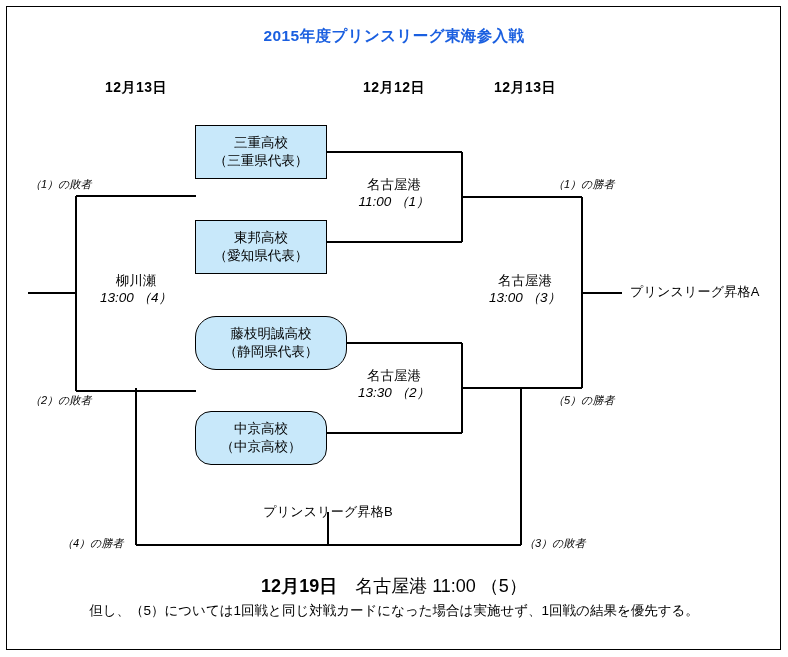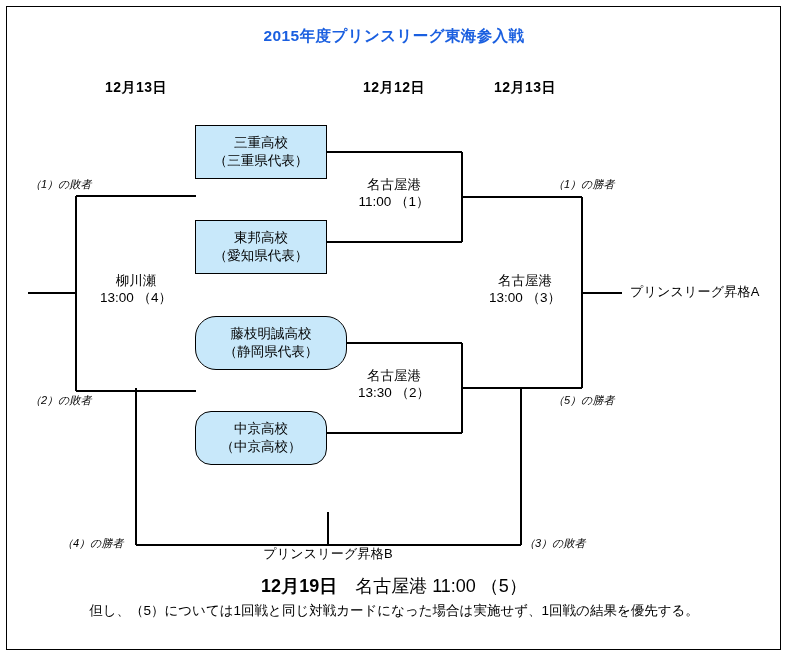--- a/index.html
+++ b/index.html
@@ -60,21 +60,21 @@
     font-size:13.5px;
     line-height:1.3;
   }
   .team-box .t-name{display:block;}
   .team-box .t-sub{display:block;}
   .match-label{
     font-size:13.5px;
     text-align:center;
   }
   .match-label .m-venue{display:block;}
-  .match-label .m-time{display:block;}
+  .match-label .m-time{display:block;font-style:italic;}
   .slot-label{font-size:11px;font-style:italic;}
   .outcome-label{font-size:13px;letter-spacing:0.2px;}
   #footer-main{
     left:394px; top:575px;
     font-size:18px;
     font-weight:bold;
   }
   #footer-main .f-date{font-weight:bold;}
   #footer-main .f-rest{font-weight:normal;}
   #footer-note{
@@ -165,20 +165,20 @@
   </div>
 
   <div class="txt slot-label" style="left:30px; top:177px;">（1）の敗者</div>
   <div class="txt slot-label" style="left:30px; top:393px;">（2）の敗者</div>
   <div class="txt slot-label" style="left:553px; top:177px;">（1）の勝者</div>
   <div class="txt slot-label" style="left:553px; top:393px;">（5）の勝者</div>
   <div class="txt slot-label" style="left:62px; top:536px;">（4）の勝者</div>
   <div class="txt slot-label" style="left:524px; top:536px;">（3）の敗者</div>
 
   <div class="txt outcome-label" style="left:630px; top:284px;">プリンスリーグ昇格A</div>
-  <div class="txt center outcome-label" style="left:328px; top:504px;margin-top:42px;">プリンスリーグ昇格B</div>
+  <div class="txt center outcome-label" style="left:328px; top:504px;">プリンスリーグ昇格B</div>
 
   <div class="txt center" id="footer-main">
     <span class="f-date">12月19日</span><span class="f-rest">　名古屋港  11:00  （5）</span>
   </div>
   <div class="txt center" id="footer-note">但し、（5）については1回戦と同じ対戦カードになった場合は実施せず、1回戦の結果を優先する。</div>
 
 </div>
 
 </body></html>

